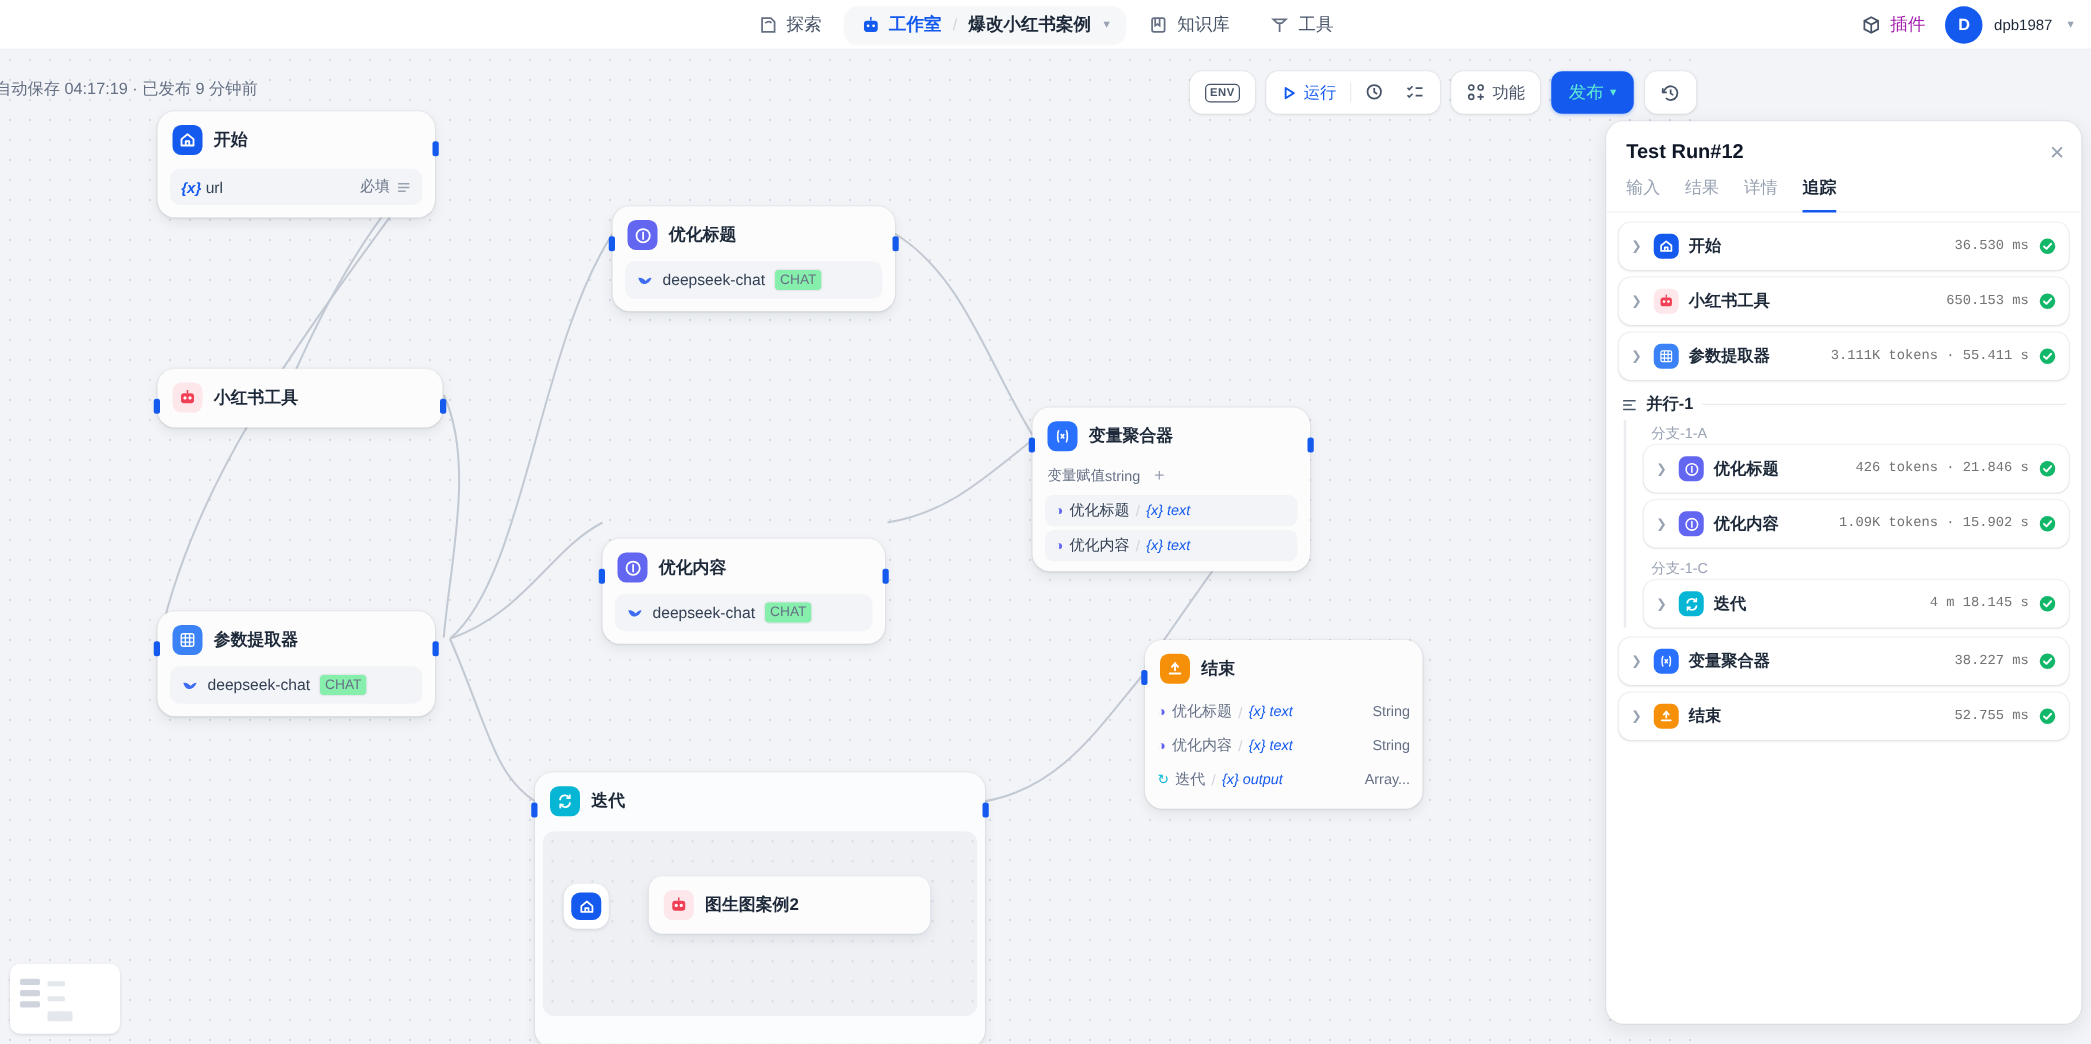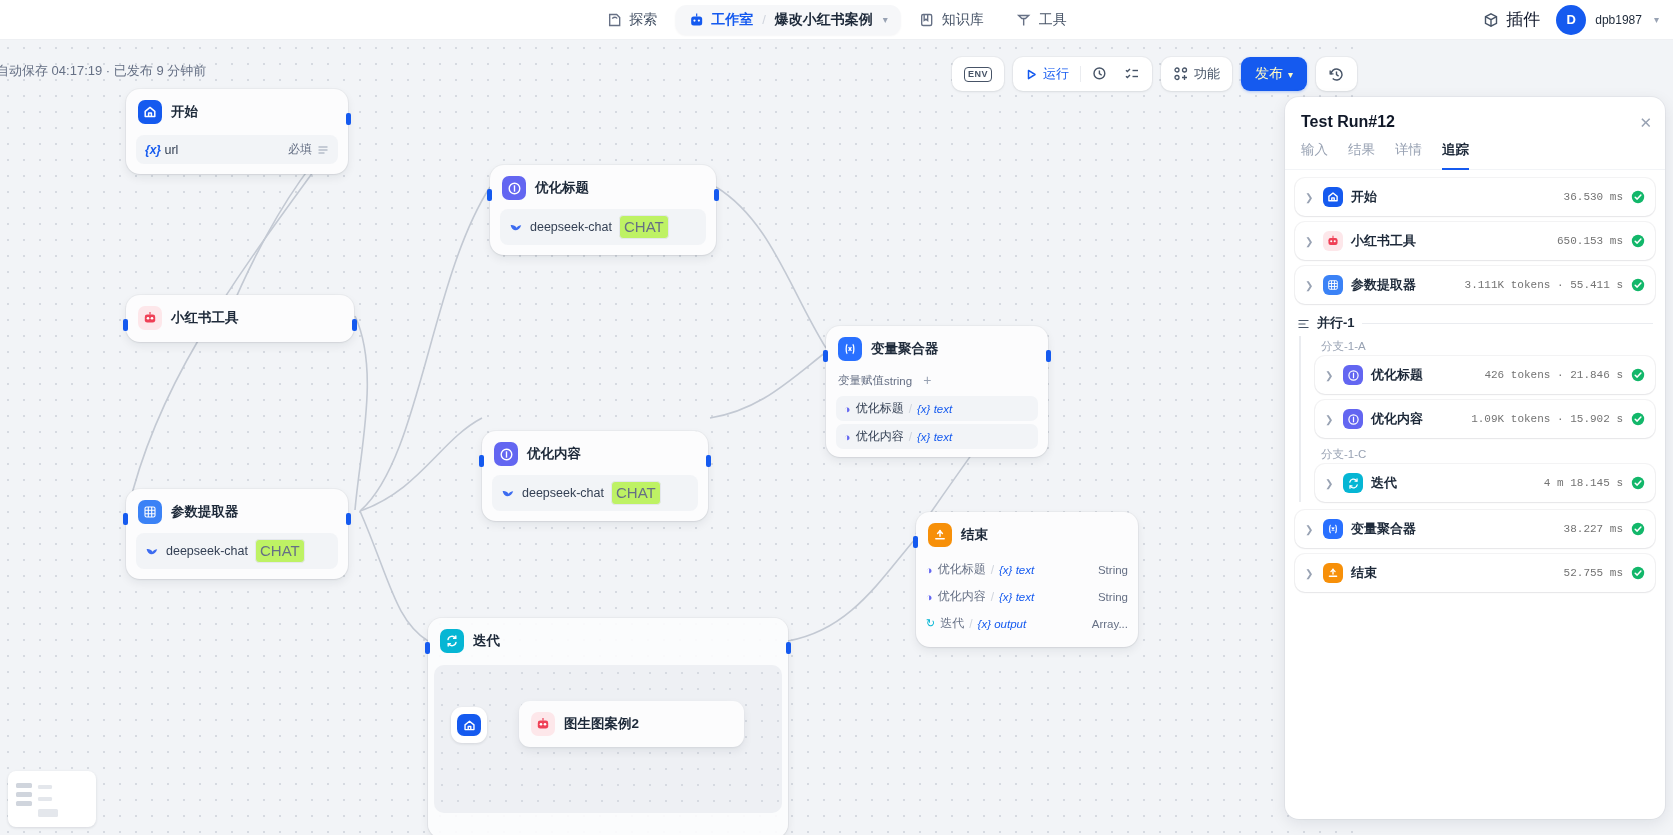--- a/index.html
+++ b/index.html
@@ -33,21 +33,21 @@
     box-shadow: 0 1px 2px rgba(16,24,40,.04);
   }
   .nav-item.pill .ws-label { color: #155aef; font-weight: 700; }
   .crumb-sep { color: #d0d5dd; font-size: 13px; margin: 0 2px; }
   .crumb-name { color: #1d2939; font-weight: 700; font-size: 14px; }
   .chev { color: #98a2b3; font-size: 10px; margin-left: 3px; }
   .ico { display: inline-flex; align-items: center; justify-content: center; }
   .topright {
     position: absolute; right: 14px; display: flex; align-items: center; gap: 16px;
   }
-  .plugin-btn { display: flex; align-items: center; gap: 7px; font-size: 17px; color: #0f172a; cursor: pointer; }
+  .plugin-btn { display: flex; align-items: center; gap: 7px; font-size: 14px; color: #a21caf; cursor: pointer; }
   .user { display: flex; align-items: center; gap: 9px; cursor: pointer; }
   .avatar {
     width: 30px; height: 30px; border-radius: 50%;
     background: #155aef; color: #fff; font-size: 13px; font-weight: 600;
     display: flex; align-items: center; justify-content: center;
   }
   .uname { font-size: 12px; color: #1d2939; }
 
   
   .canvas {
@@ -82,21 +82,21 @@
     font-size: 13px; color: #475467;
   }
   .tbtn.run { color: #155aef; font-weight: 500; }
   .tdiv { width: 1px; height: 16px; background: #eaecf0; margin: 0 3px; }
   .env-chip {
     font-size: 9px; font-weight: 700; letter-spacing: .5px;
     border: 1.5px solid #475467; border-radius: 4px; padding: 2px 3px;
     color: #475467; line-height: 1;
   }
   .publish {
-    background: #155aef; color: #fef9c3; border-radius: 9px; height: 34px;
+    background: #155aef; color: #5eead4; border-radius: 9px; height: 34px;
     display: flex; align-items: center; gap: 5px; padding: 0 14px;
     font-size: 14px; cursor: pointer; font-weight: 500;
     box-shadow: 0 1px 3px rgba(21,90,239,.3);
   }
 
   
   .node {
     position: absolute;
     background: #fcfcfd;
     border-radius: 14px;
@@ -121,22 +121,22 @@
   }
   .fx { color: #155aef; font-style: italic; font-weight: 600; font-size: 12px; }
   .fname { color: #344054; }
   .fmeta { color: #667085; font-size: 12px; display: flex; align-items: center; gap: 5px; }
   .model-row {
     background: #f2f4f7; border-radius: 8px;
     display: flex; align-items: center; gap: 7px;
     padding: 6px 9px; font-size: 12.5px; color: #344054;
   }
   .chat-badge {
-    font-size: 15px; color: #667085; border: 1px solid #e4e7ec;
-    border-radius: 4px; padding: 1px 4px; background:#bef264; line-height: 1.3; text-align: right;
+    font-size: 11px; color: #667085; border: 1px solid #e4e7ec;
+    border-radius: 4px; padding: 1px 4px; background:#86efac; line-height: 1.3; text-align: right;
   }
   .port {
     position: absolute; width: 5px; height: 12px; border-radius: 2px;
     background: #155aef; top: 24px;
   }
   .port.l { left: -3px; }
   .port.r { right: -3px; }
 
   .agg-label { font-size: 11.5px; color: #667085; padding: 2px 2px 5px 2px; display:flex; justify-content: flex-start; align-items:center;}
   .agg-type { color: #667085; font-size: 11.5px; }

